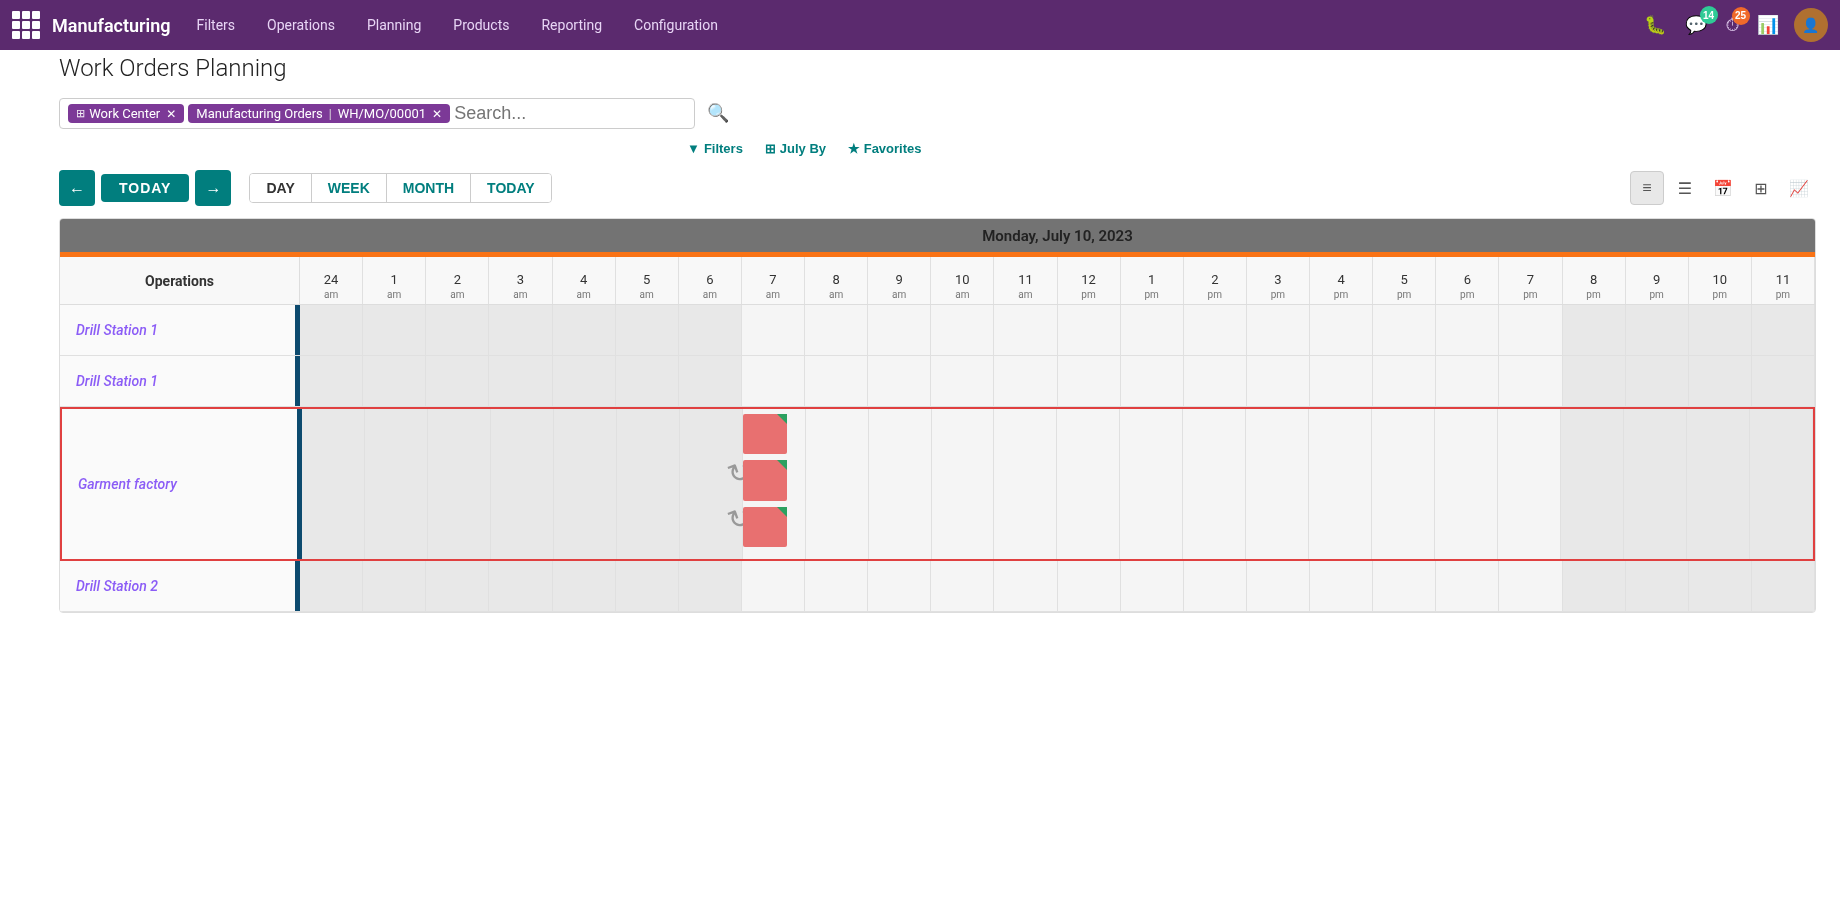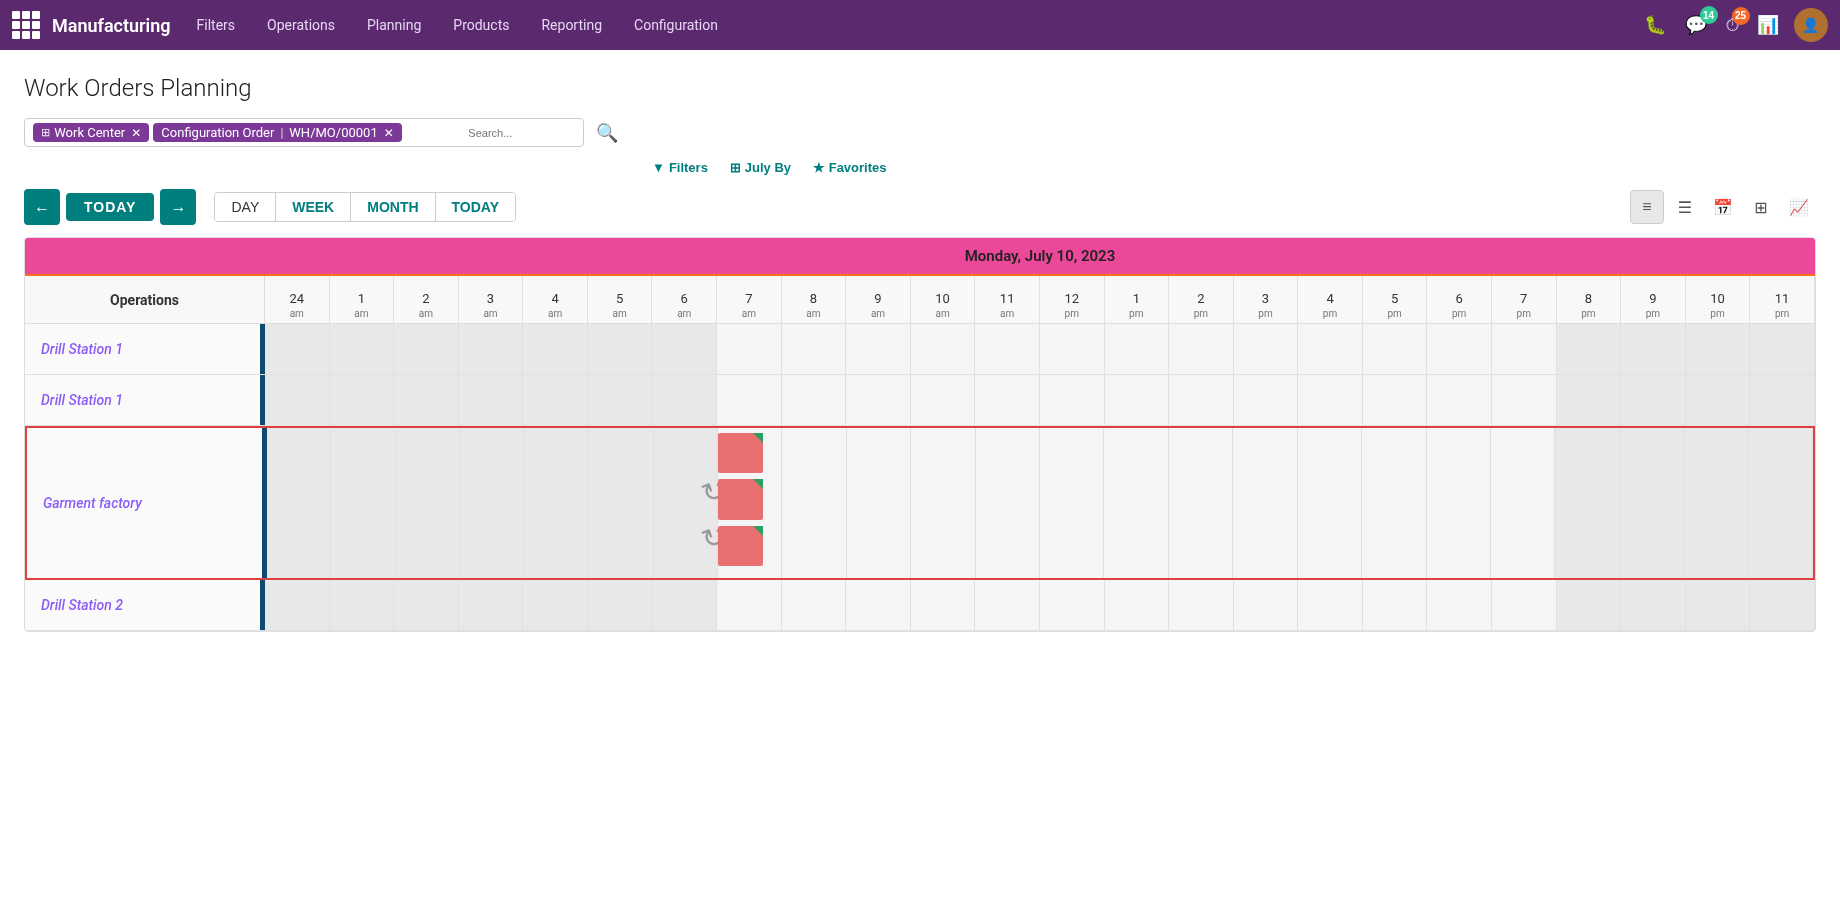--- a/index.html
+++ b/index.html
@@ -48,21 +48,21 @@
     }
     .badge-orange { background: #f06a2a; }
     .avatar {
       width: 34px; height: 34px; border-radius: 50%;
       background: #b07030; display: flex; align-items: center; justify-content: center;
       color: #fff; font-size: 14px; font-weight: bold; cursor: pointer;
       overflow: hidden;
     }
 
     
-    .main-area { padding: 24px 24px; }
+    .main-area { padding: 4px 24px; margin-left: 35px; }
 
     .page-title {
       font-size: 24px; font-weight: 300; color: #222; margin-bottom: 16px;
     }
 
     
     .search-row {
       display: flex; align-items: flex-start; gap: 8px; margin-bottom: 8px;
     }
     .search-tags {
@@ -74,23 +74,22 @@
       background: #7c3997; color: #fff; border-radius: 4px;
       padding: 2px 8px; font-size: 13px; display: flex; align-items: center; gap: 4px;
     }
     .search-tag .tag-icon {
       font-size: 11px; opacity: 0.9;
     }
     .search-tag .tag-x {
       cursor: pointer; font-size: 12px; margin-left: 2px;
     }
     .search-input-fake {
-      border: none; outline: none; color: #ef4444; font-size: 11px; flex: 1; min-width: 80px;
+      border: none; outline: none; color: #ef4444; font-size: 18px; flex: 1; min-width: 80px;
       background: transparent;
-      text-align: center;
     }
     .search-icon-btn {
       background: none; border: none; cursor: pointer; font-size: 18px; color: #555;
       padding: 4px;
     }
 
     
     .filter-row {
       display: flex; align-items: center; gap: 6px; margin-bottom: 10px;
       margin-left: 620px;
@@ -115,40 +114,40 @@
       padding: 6px 18px; border-radius: 4px; font-size: 14px; font-weight: 600;
       letter-spacing: 1px;
     }
     .period-btns { display: flex; border: 1px solid #ccc; border-radius: 4px; overflow: hidden; margin-left: 12px; }
     .period-btn {
       background: #fff; border: none; cursor: pointer;
       padding: 6px 16px; font-size: 14px; font-weight: 600; color: #333;
       border-right: 1px solid #ccc;
     }
     .period-btn:last-child { border-right: none; }
-    .period-btn.active { color: #333; background: #fff; font-weight: 400; }
+    .period-btn.active { color: #333; background: #fff; font-weight: 700; }
     .period-btn.teal { color: #017e7e; }
 
     
     .view-icons {
       display: flex; align-items: center; gap: 4px; margin-left: auto;
     }
     .view-icon-btn {
       background: none; border: 1px solid transparent; cursor: pointer;
       width: 34px; height: 34px; border-radius: 4px; font-size: 16px;
       display: flex; align-items: center; justify-content: center; color: #555;
     }
     .view-icon-btn.active { background: #e8e8e8; border-color: #ccc; }
 
     
     .gantt-wrapper {
       border: 1px solid #ddd; border-radius: 4px; overflow: hidden;
     }
     .gantt-header-date {
-      background: #ec4899; border-bottom: 2px solid #f97316;
+      background: #737373; border-bottom: 5px solid #f97316;
       display: flex; align-items: center; height: 38px;
     }
     .gantt-label-col {
       width: 240px; min-width: 240px; border-right: 1px solid #ddd;
       display: flex; align-items: center; justify-content: center;
     }
     .gantt-date-center {
       flex: 1; display: flex; align-items: center; justify-content: center;
       font-weight: 600; font-size: 15px; color: #222;
     }
@@ -275,21 +274,21 @@
     <div style="flex:1; display:flex; align-items:flex-start; gap:8px; max-width:900px;">
       <div class="search-tags">
 
         <span class="search-tag">
           <span class="tag-icon">⊞</span>
           <span>Work Center</span>
           <span class="tag-x">✕</span>
         </span>
 
         <span class="search-tag">
-          <span>Configuration Order</span>
+          <span>Manufacturing Orders</span>
           <span style="font-size:12px; color:#ddd; margin: 0 2px;">|</span>
           <span>WH/MO/00001</span>
           <span class="tag-x">✕</span>
         </span>
         <input class="search-input-fake" type="text" placeholder="Search..." style="">
       </div>
       <button class="search-icon-btn">🔍</button>
     </div>
   </div>
 

